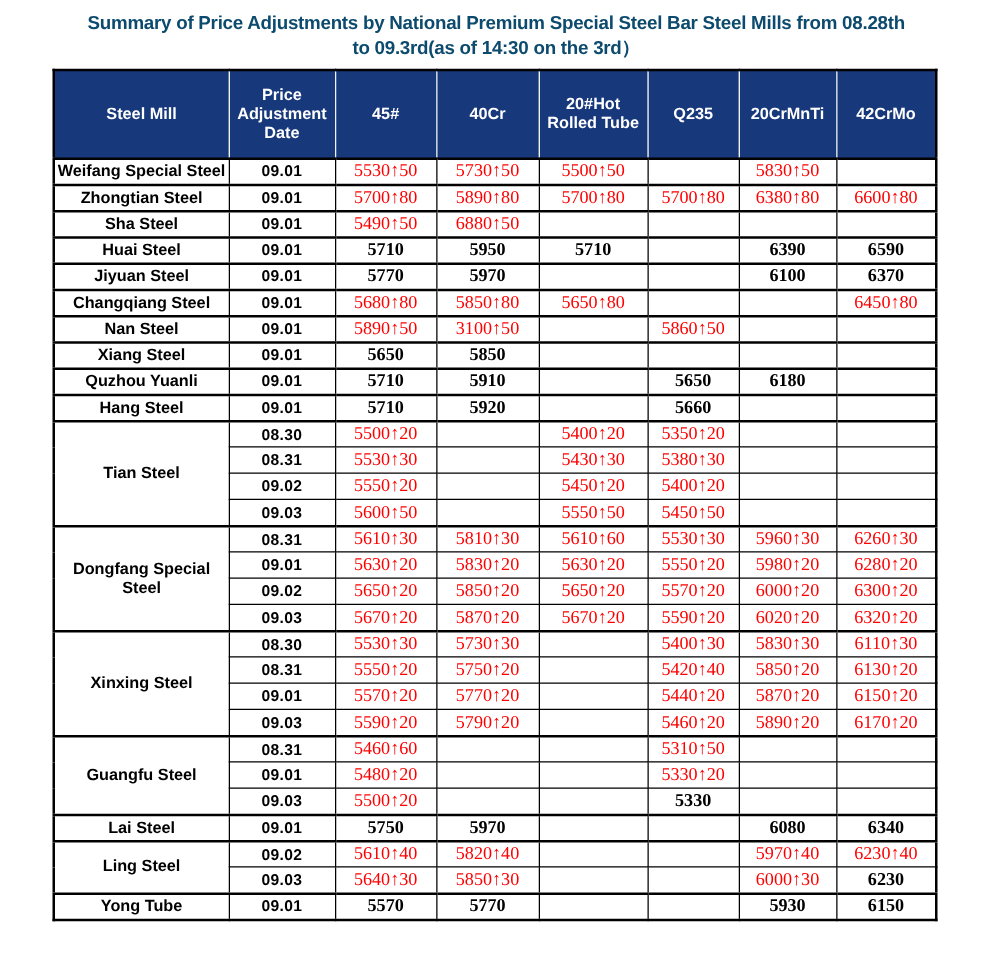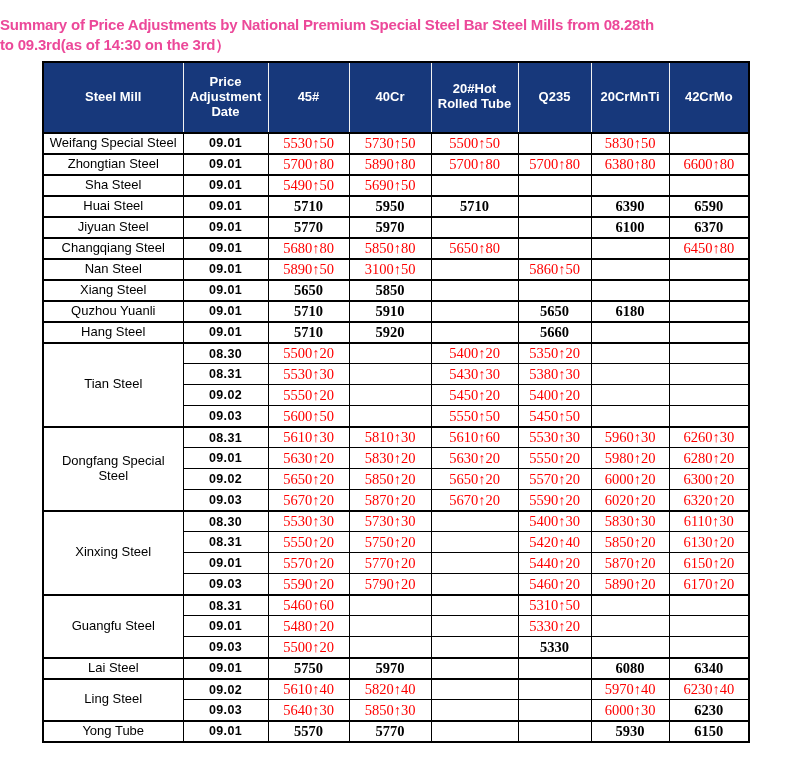--- a/index.html
+++ b/index.html
@@ -5,25 +5,26 @@
   :root{
     --navy:#17387B;
     --red:#FE0000;
     --ink:#000000;
   }
   *{box-sizing:border-box;}
   html,body{margin:0;padding:0;background:#ffffff;}
   body{width:794px;height:763px;font-family:"Liberation Sans",sans-serif;color:var(--ink);overflow:hidden;}
   .page{width:794px;height:763px;position:relative;}
   .title{
-    padding-top:15px;
+    padding-top:9px;
+    text-align:center;
     font-weight:bold;
     font-size:15px;
     line-height:1.3;
-    color:#ec4899;
+    color:#0c4a6e;
     letter-spacing:-0.2px;
   }
   table.price-table{
     border-collapse:collapse;
     table-layout:fixed;
     width:706px;
     margin:7px 0 0 42px;
     border:2px solid #000;
   }
   col.c-mill{width:140px;}
@@ -51,21 +52,21 @@
     height:21px;
     padding:0 2px;
     text-align:center;
     vertical-align:middle;
     font-size:14px;
     white-space:nowrap;
     overflow:hidden;
   }
   tr.group-start td{border-top:2px solid #000;}
   td.mill{
-    font-weight:normal;
+    font-weight:bold;
     font-size:13px;
     white-space:normal;
     line-height:1.15;
   }
   td.date{
     font-weight:bold;
     font-size:12.5px;
     letter-spacing:0.3px;
   }
   td.val{
@@ -128,21 +129,21 @@
           <td class="val up">5890↑80</td>
           <td class="val up">5700↑80</td>
           <td class="val up">5700↑80</td>
           <td class="val up">6380↑80</td>
           <td class="val up">6600↑80</td>
         </tr>
         <tr class="group-start">
           <td class="mill" rowspan="1">Sha Steel</td>
           <td class="date">09.01</td>
           <td class="val up">5490↑50</td>
-          <td class="val up">5690↑50</td>
+          <td class="val up">6880↑50</td>
           <td class="val"></td>
           <td class="val"></td>
           <td class="val"></td>
           <td class="val"></td>
         </tr>
         <tr class="group-start">
           <td class="mill" rowspan="1">Huai Steel</td>
           <td class="date">09.01</td>
           <td class="val">5710</td>
           <td class="val">5950</td>

